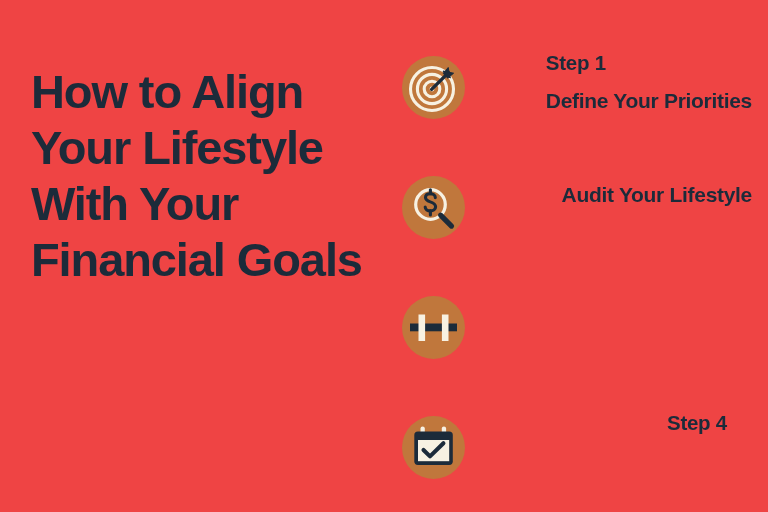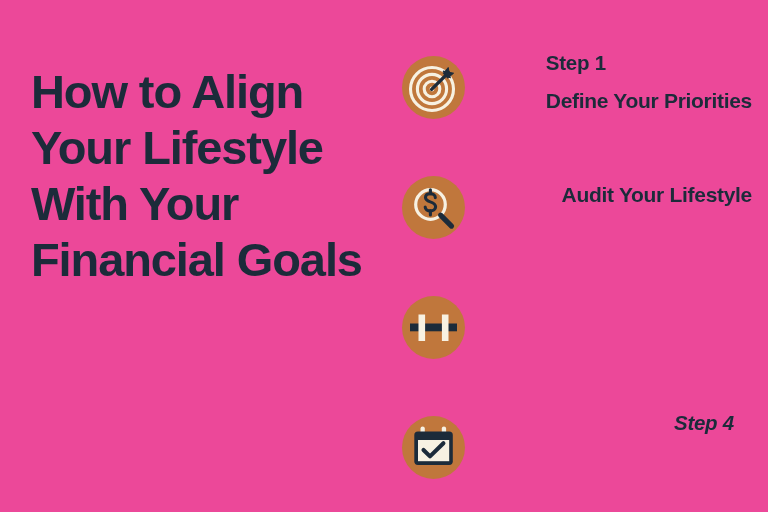--- a/index.html
+++ b/index.html
@@ -10,21 +10,21 @@
     width: 768px;
     height: 512px;
     background: #faf5e8;
     font-family: "Liberation Sans", sans-serif;
     overflow: hidden;
   }
   #infographic {
     position: relative;
     width: 768px;
     height: 512px;
-    background: #ec4899;
+    background: #ef4444;
   }
 
   
   #headline {
     position: absolute;
     left: 31px;
     top: 64px;
     width: 360px;
     margin: 0;
     font-size: 47px;
@@ -84,22 +84,21 @@
     color: #1c2b3a;
     white-space: pre-line;
     margin-top: 12px;
   }
   
   .step-row.inline .step-head {
     display: flex;
     align-items: baseline;
   }
   .step-row.inline .step-label {
-    margin-right: 18px;
-    font-style: italic;
+    margin-right: 25px;
   }
 </style>
 </head>
 <body>
 
 <div id="infographic">
 
   <h1 id="headline">How to Align Your Lifestyle With Your Financial Goals</h1>
 
   <div id="steps">

